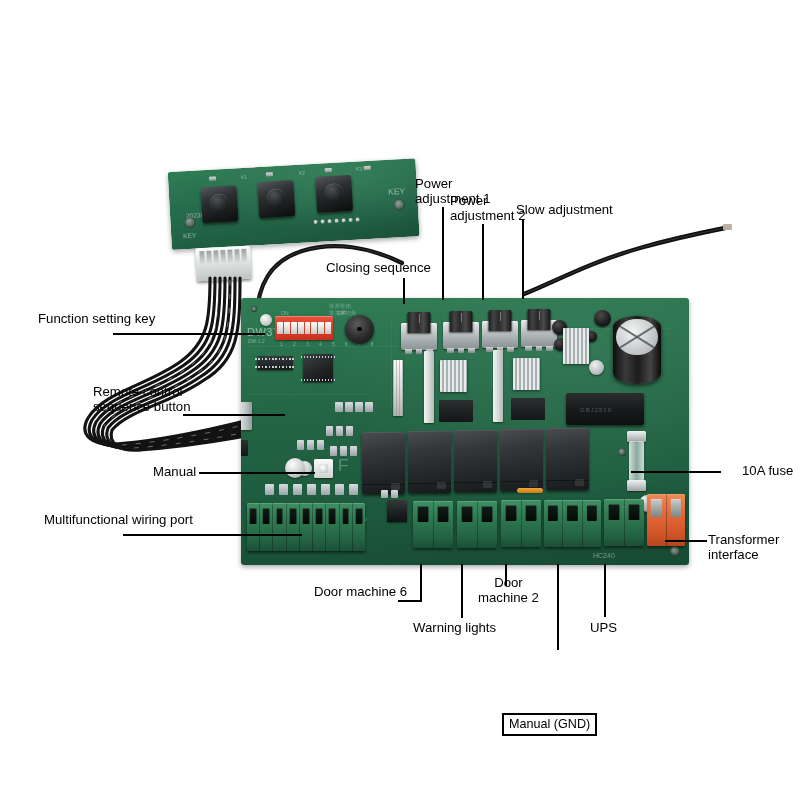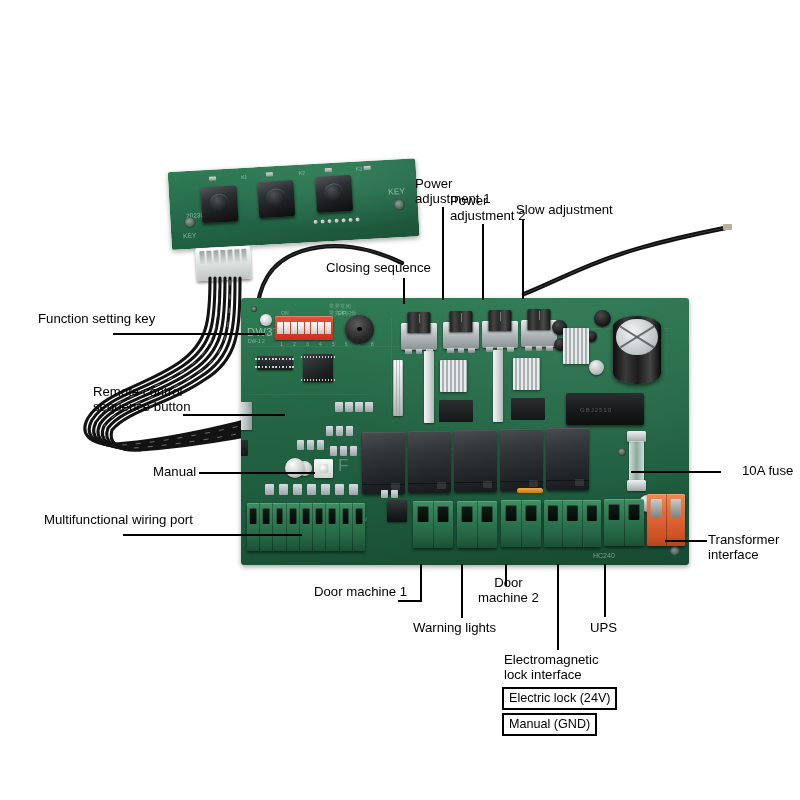--- a/index.html
+++ b/index.html
@@ -748,34 +748,31 @@
   <div class="lbl" style="left:44px; top:513px;">Multifunctional wiring port</div>
   <div class="ln h" style="left:123px; top:534px; width:179px;"></div>
 
   <div class="lbl" style="left:742px; top:464px;">10A fuse</div>
   <div class="ln h" style="left:631px; top:471px; width:90px;"></div>
 
   <div class="lbl" style="left:708px; top:533px;">Transformer
 interface</div>
   <div class="ln h" style="left:665px; top:540px; width:42px;"></div>
 
-  <div class="lbl" style="left:314px; top:585px;">Door machine 1</div>
+  <div class="lbl" style="left:314px; top:585px;">Door machine 6</div>
   <div class="ln v" style="left:420px; top:564px; height:38px;"></div>
   <div class="ln h" style="left:398px; top:600px; width:23px;"></div>
 
   <div class="lbl" style="left:413px; top:621px;">Warning lights</div>
   <div class="ln v" style="left:461px; top:564px; height:54px;"></div>
 
   <div class="lbl center" style="left:478px; top:576px;">Door
 machine 2</div>
   <div class="ln v" style="left:505px; top:564px; height:22px;"></div>
 
-  <div class="lbl" style="left:504px; top:653px;">Electromagnetic
-lock interface</div>
   <div class="ln v" style="left:557px; top:564px; height:86px;"></div>
 
   <div class="lbl" style="left:590px; top:621px;">UPS</div>
   <div class="ln v" style="left:604px; top:564px; height:53px;"></div>
 
-  <div class="boxlbl" style="left:502px; top:687px;">Electric lock (24V)</div>
   <div class="boxlbl" style="left:502px; top:713px;">Manual (GND)</div>
 
 </div>
 
 </body></html>

